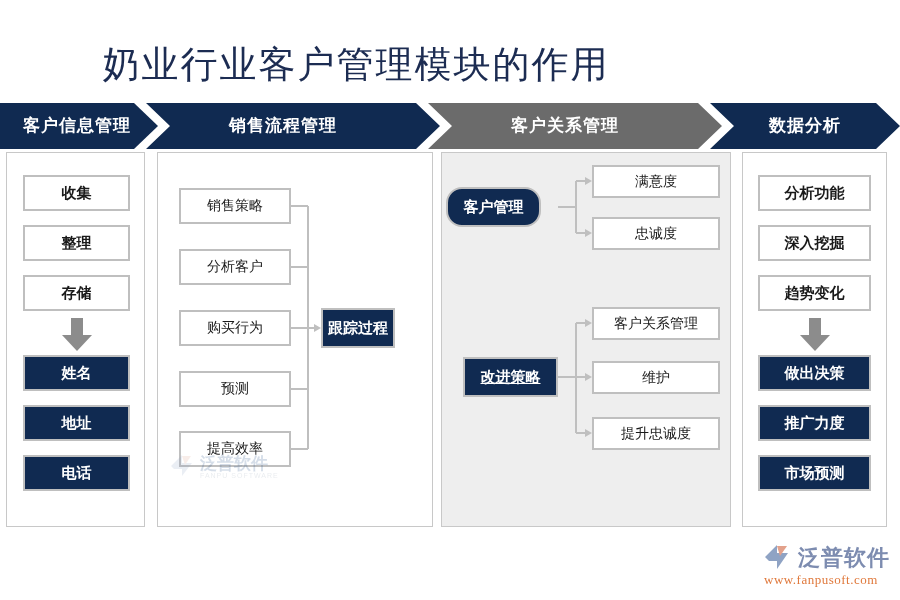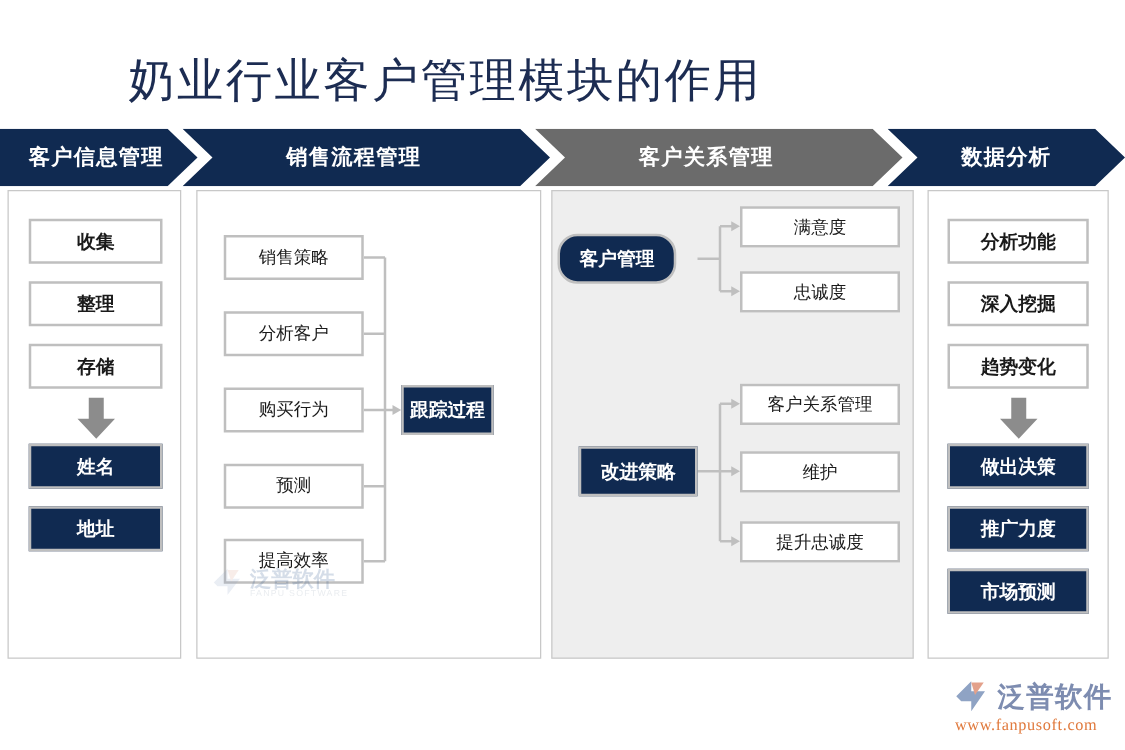--- a/index.html
+++ b/index.html
@@ -231,20 +231,21 @@
   <div class="node light bold-light stack-node" style="top:122px;">存储</div>
 
   <div class="down-arrow" style="left:53px; top:165px;">
     <svg width="34" height="34" viewBox="0 0 34 34">
       <polygon points="11,0 23,0 23,17 32,17 17,33 2,17 11,17" fill="#8c8c8c"></polygon>
     </svg>
   </div>
 
   <div class="node dark stack-node" style="top:202px;">姓名</div>
   <div class="node dark stack-node" style="top:252px;">地址</div>
+  <div class="node dark stack-node" style="top:302px;">电话</div>
 </div>
 
 <div class="panel" id="panel-2">
 
   <svg class="conn" style="left:0; top:0;" width="276" height="375" viewBox="0 0 276 375">
 
     <path d="M133,53 L150,53" stroke="#bfbfbf" stroke-width="2" fill="none"></path>
     <path d="M133,114 L150,114" stroke="#bfbfbf" stroke-width="2" fill="none"></path>
     <path d="M133,175 L150,175" stroke="#bfbfbf" stroke-width="2" fill="none"></path>
     <path d="M133,236 L150,236" stroke="#bfbfbf" stroke-width="2" fill="none"></path>
@@ -282,21 +283,21 @@
     <path d="M134,224 L145,224" stroke="#bfbfbf" stroke-width="2" fill="none"></path>
     <polygon points="143,220 150,224 143,228" fill="#bfbfbf"></polygon>
     <path d="M134,280 L145,280" stroke="#bfbfbf" stroke-width="2" fill="none"></path>
     <polygon points="143,276 150,280 143,284" fill="#bfbfbf"></polygon>
   </svg>
 
   <div class="node dark c3-src" style="left:4px; top:34px;border-radius:16px;">客户管理</div>
   <div class="node light c3-dst" style="left:150px; top:12px;">满意度</div>
   <div class="node light c3-dst" style="left:150px; top:64px;">忠诚度</div>
 
-  <div class="node dark c3-src" style="left:21px; top:204px;">改进策略</div>
+  <div class="node dark c3-src" style="left:21px; top:204px;text-decoration:underline;">改进策略</div>
   <div class="node light c3-dst" style="left:150px; top:154px;">客户关系管理</div>
   <div class="node light c3-dst" style="left:150px; top:208px;">维护</div>
   <div class="node light c3-dst" style="left:150px; top:264px;">提升忠诚度</div>
 </div>
 
 <div class="panel p4" id="panel-4">
   <div class="node light bold-light stack-node" style="top:22px;">分析功能</div>
   <div class="node light bold-light stack-node" style="top:72px;">深入挖掘</div>
   <div class="node light bold-light stack-node" style="top:122px;">趋势变化</div>
 

